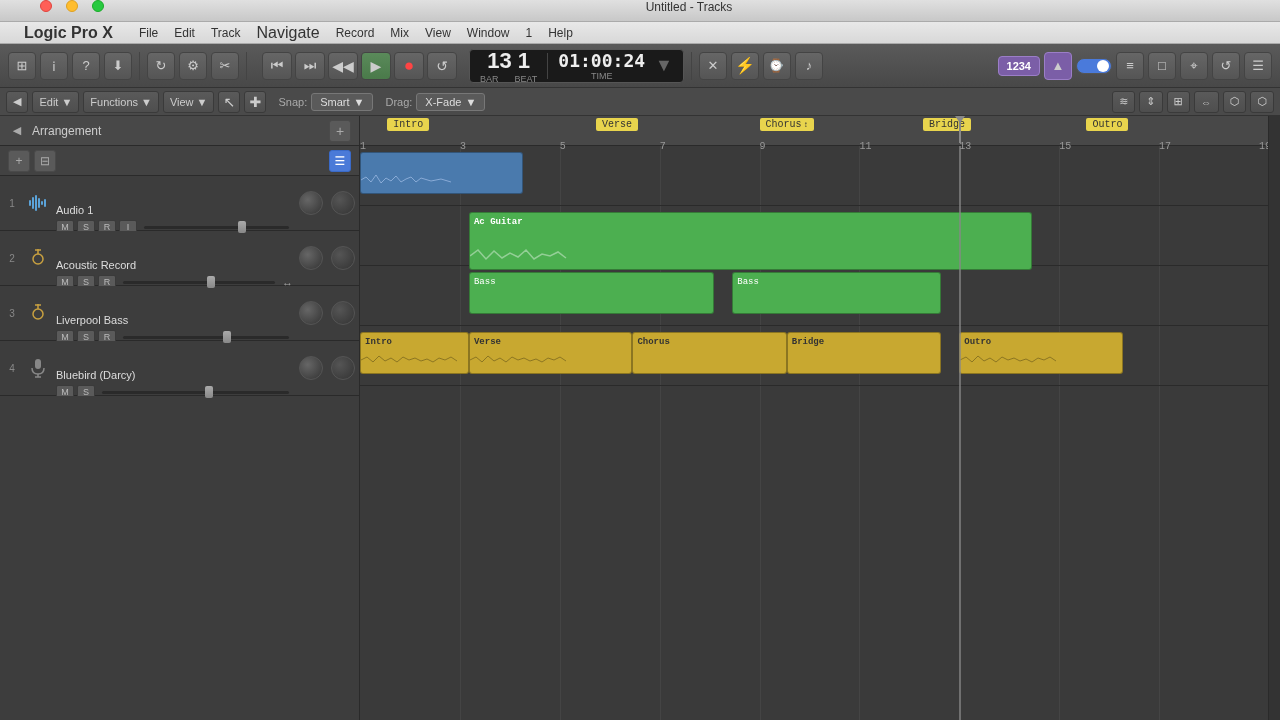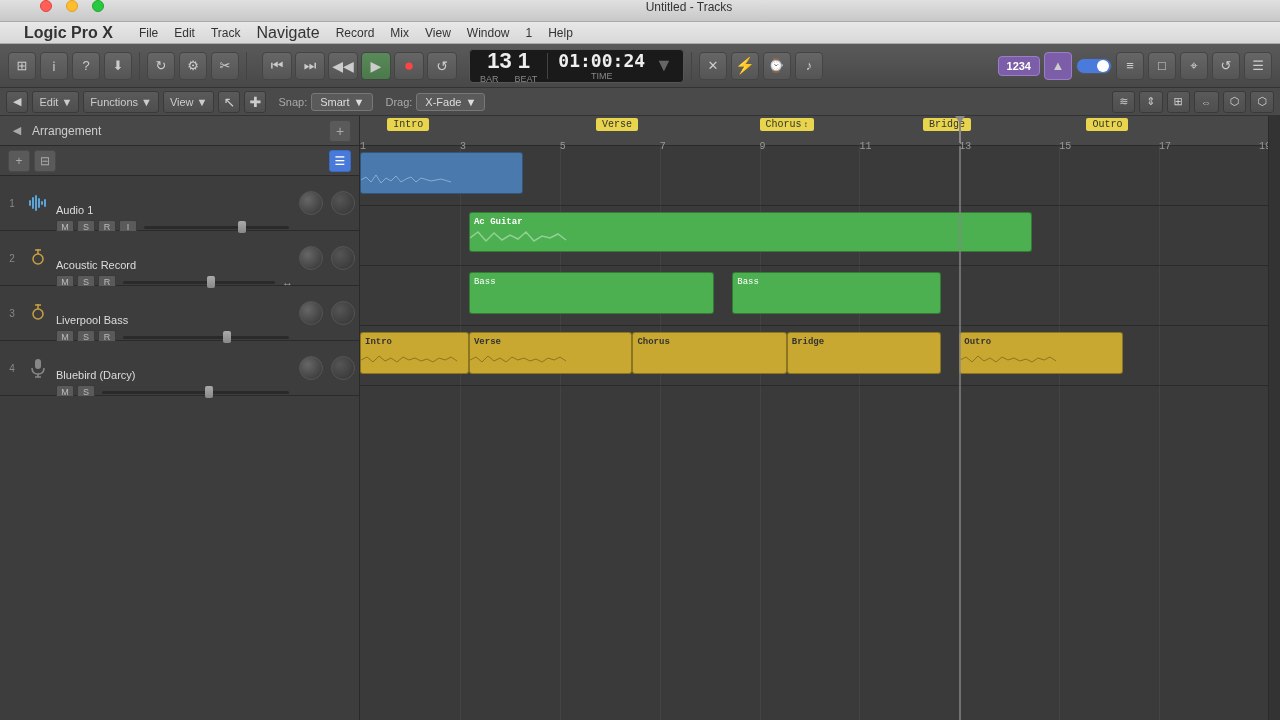--- a/index.html
+++ b/index.html
@@ -441,21 +441,21 @@
             <span style="font-size:9px; color:#adf;">Untitled_1#01</span>
             <span style="font-size:9px; color:#adf;">⟲</span>
           </div>
           <svg width="100%" height="22" style="position:absolute; bottom:2px;">
             <polyline points="0,11 5,8 10,13 15,6 20,14 25,9 30,12 35,7 40,13 45,10 50,8 55,13 60,9 70,12 80,10 90,13 100%,11" fill="none" stroke="rgba(200,220,255,0.5)" stroke-width="1"></polyline>
           </svg>
         </div>
       </div>
 
       <div class="track-lane">
-        <div class="clip clip-guitar" style="left:12%; width:62%; top:6px; height:40px;">
+        <div class="clip clip-guitar" style="left:12%; width:62%; top:6px; height:58px;">
           <div style="padding:2px 4px;">
             <span style="font-size:9px; color:#fff; font-weight:600;">Ac Guitar</span>
           </div>
           <svg width="100%" height="22" style="position:absolute; bottom:2px;">
             <polyline points="0,11 8,5 16,14 24,6 32,13 40,8 48,12 56,5 64,14 72,9 80,11 88,7 96,13 100%,11" fill="none" stroke="rgba(255,255,255,0.4)" stroke-width="1.5"></polyline>
           </svg>
         </div>
       </div>
 
       <div class="track-lane">

